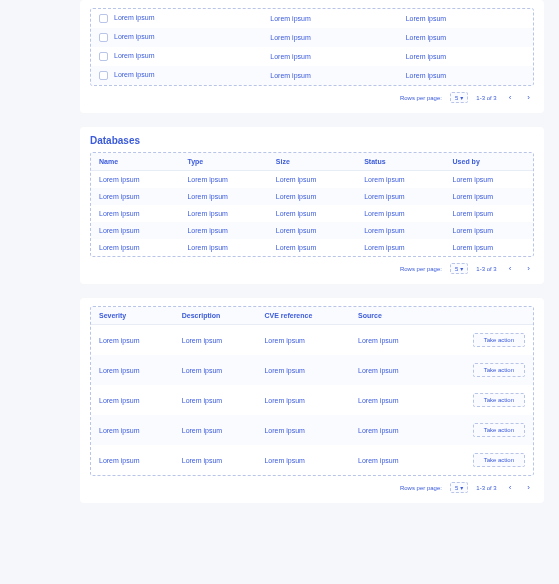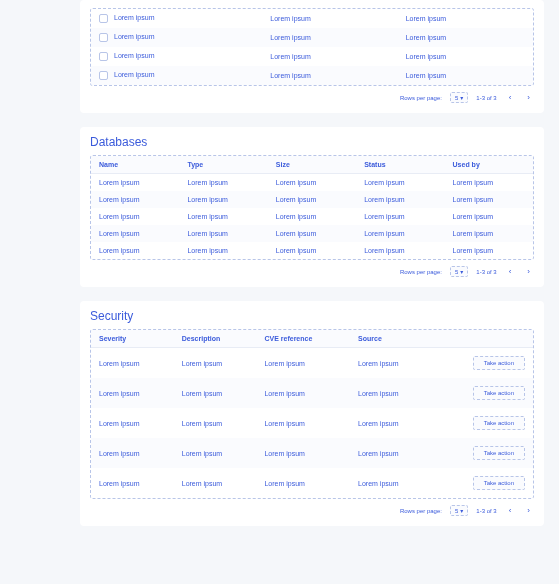--- a/index.html
+++ b/index.html
@@ -2,21 +2,21 @@
 <html><head>
 <meta charset="utf-8">
 <style>
 * { box-sizing: border-box; margin: 0; padding: 0; }
 body { font-family: -apple-system, BlinkMacSystemFont, "Segoe UI", Arial, sans-serif; background: #f5f7fa; font-size: 7px; }
 .page { width: 559px; height: 584px; background: #f5f7fa; display: flex; }
 .left-gutter { width: 80px; background: #f5f7fa; }
 .main { flex: 1; padding: 0 15px 0 0; }
 .content { width: 100%; }
 .card { background: #fff; border-radius: 4px; margin-bottom: 14px; padding: 8px 10px 10px 10px; }
-.card-header { color: #3b5bdb; font-weight: 400; font-size: 12px; margin-bottom: 6px; }
+.card-header { color: #3b5bdb; font-weight: 700; font-size: 10px; margin-bottom: 6px; }
 .table-wrap { border: 1px dashed #b8c5e8; border-radius: 3px; overflow: hidden; }
 .table { width: 100%; border-collapse: collapse; }
 .table th { text-align: left; color: #3b5bdb; font-weight: 600; font-size: 7px; padding: 5px 8px; background: #fafbfe; border-bottom: 1px solid #e8ecf5; }
 .table td { color: #3b5bdb; font-size: 7px; padding: 5px 8px; background: #fff; }
 .table tr:nth-child(even) td { background: #fafbfe; }
 .checkbox { display: inline-block; width: 9px; height: 9px; border: 1px solid #b8c5e8; border-radius: 2px; vertical-align: middle; margin-right: 6px; background: #fff; cursor: pointer; }
 .pagination { display: flex; justify-content: flex-end; align-items: center; gap: 8px; margin-top: 6px; font-size: 6px; color: #3b5bdb; }
 .pagination .select { border: 1px dashed #b8c5e8; padding: 1px 4px; border-radius: 2px; display: flex; align-items: center; gap: 2px; cursor: pointer; background: #fafbfe; }
 .pagination .chev { cursor: pointer; padding: 0 4px; color: #3b5bdb; font-size: 8px; }
 .action-btn { border: 1px dashed #b8c5e8; background: #fafbfe; color: #3b5bdb; font-size: 6px; padding: 3px 10px; border-radius: 2px; cursor: pointer; }
@@ -129,21 +129,20 @@
             <span>5</span>
             <span class="chev-down">▾</span>
           </span>
           <span>1-3 of 3</span>
           <span class="chev">‹</span>
           <span class="chev">›</span>
         </div>
       </div>
 
       <div class="card">
-        <div class="card-header">Security</div>
         <div class="table-wrap">
           <table class="table security-table">
             <thead>
               <tr>
                 <th>Severity</th>
                 <th>Description</th>
                 <th>CVE reference</th>
                 <th>Source</th>
                 <th></th>
               </tr>

